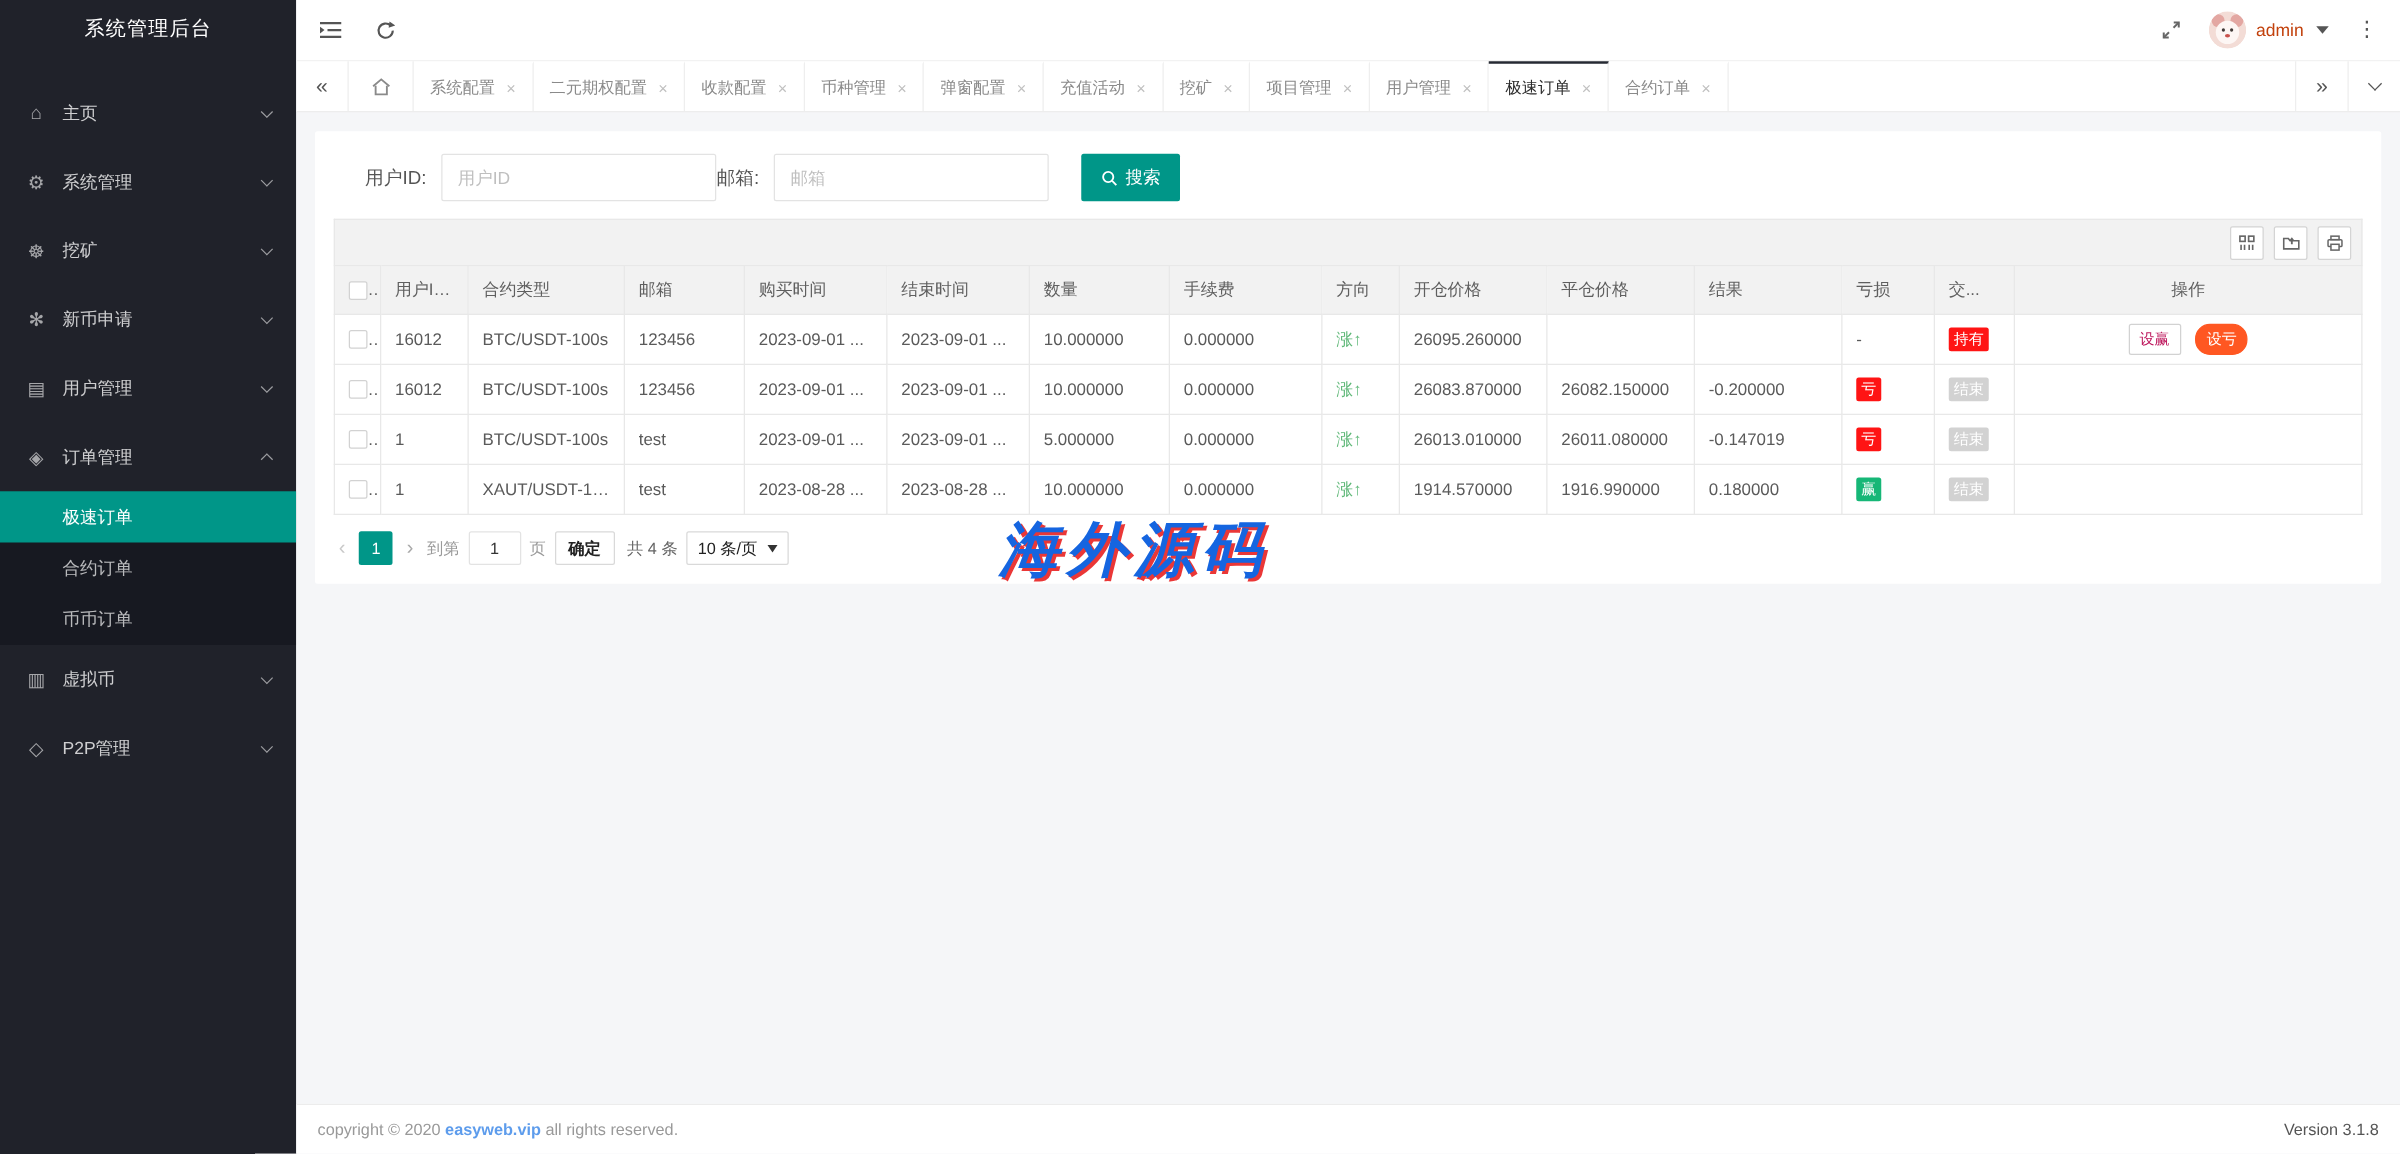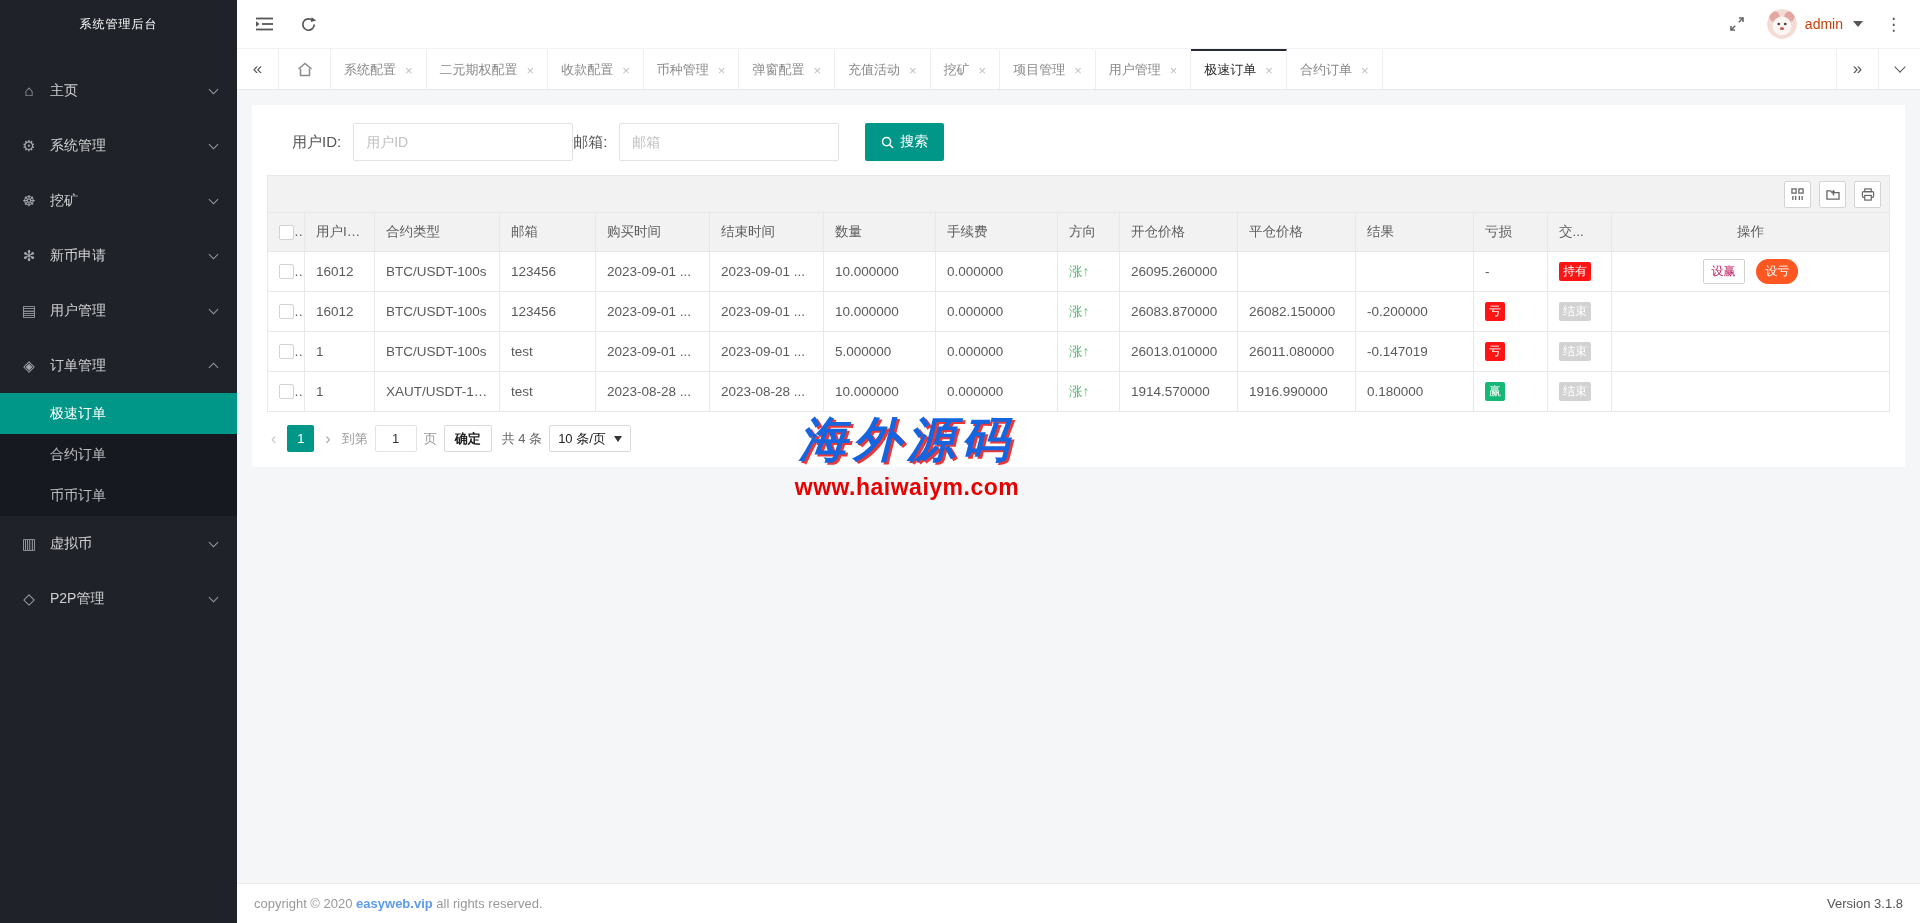--- a/index.html
+++ b/index.html
@@ -3,21 +3,21 @@
 <meta charset="utf-8">
 <style>
   * { margin:0; padding:0; box-sizing:border-box; }
   html,body { width:1920px; height:923px; overflow:hidden; }
   body { font-family:"Liberation Sans","DejaVu Sans",sans-serif; font-size:14px; color:#555; background:#f5f6f8; }
 
   .app { display:flex; width:1920px; height:923px; }
 
   
   .sidebar { width:237px; min-width:237px; background:#20222a; color:rgba(255,255,255,.78); display:flex; flex-direction:column; }
-  .side-title { height:48px; line-height:48px; text-align:center; color:#fff; font-size:12px; letter-spacing:1px; }
+  .side-title { height:48px; line-height:48px; text-align:center; color:#fff; font-size:16px; letter-spacing:1px; }
   .side-nav { padding-top:15px; flex:1; overflow:hidden; }
   .nav-item { height:55px; display:flex; align-items:center; padding:0 20px; cursor:pointer; font-size:14px; }
   .nav-item .nv-icon { width:18px; font-size:15px; color:rgba(255,255,255,.6); margin-right:12px; text-align:center; }
   .nav-item .nv-label { flex:1; }
   .chev { display:inline-block; width:7px; height:7px; border-right:1.5px solid rgba(255,255,255,.55); border-bottom:1.5px solid rgba(255,255,255,.55); transform:rotate(45deg); margin-top:-3px; }
   .chev.up { transform:rotate(-135deg); margin-top:4px; }
   .submenu { background:#171921; }
   .sub-item { height:41px; line-height:41px; padding-left:50px; font-size:14px; color:rgba(255,255,255,.7); cursor:pointer; }
   .sub-item.active { background:#009688; color:#fff; }
 
@@ -440,21 +440,20 @@
           <span class="pg-select">
             <span>10 条/页</span>
             <i class="sel-caret"></i>
           </span>
         </div>
 
       </div>
 
       <div class="watermark">
         <div class="wm-title">海外源码</div>
-        <div class="wm-url">www.haiwaiym.com</div>
       </div>
     </div>
 
     <footer class="footer">
       <div>
         <span>copyright © 2020 </span><a href="#">easyweb.vip</a><span> all rights reserved.</span>
       </div>
       <span class="version">Version 3.1.8</span>
     </footer>
 

